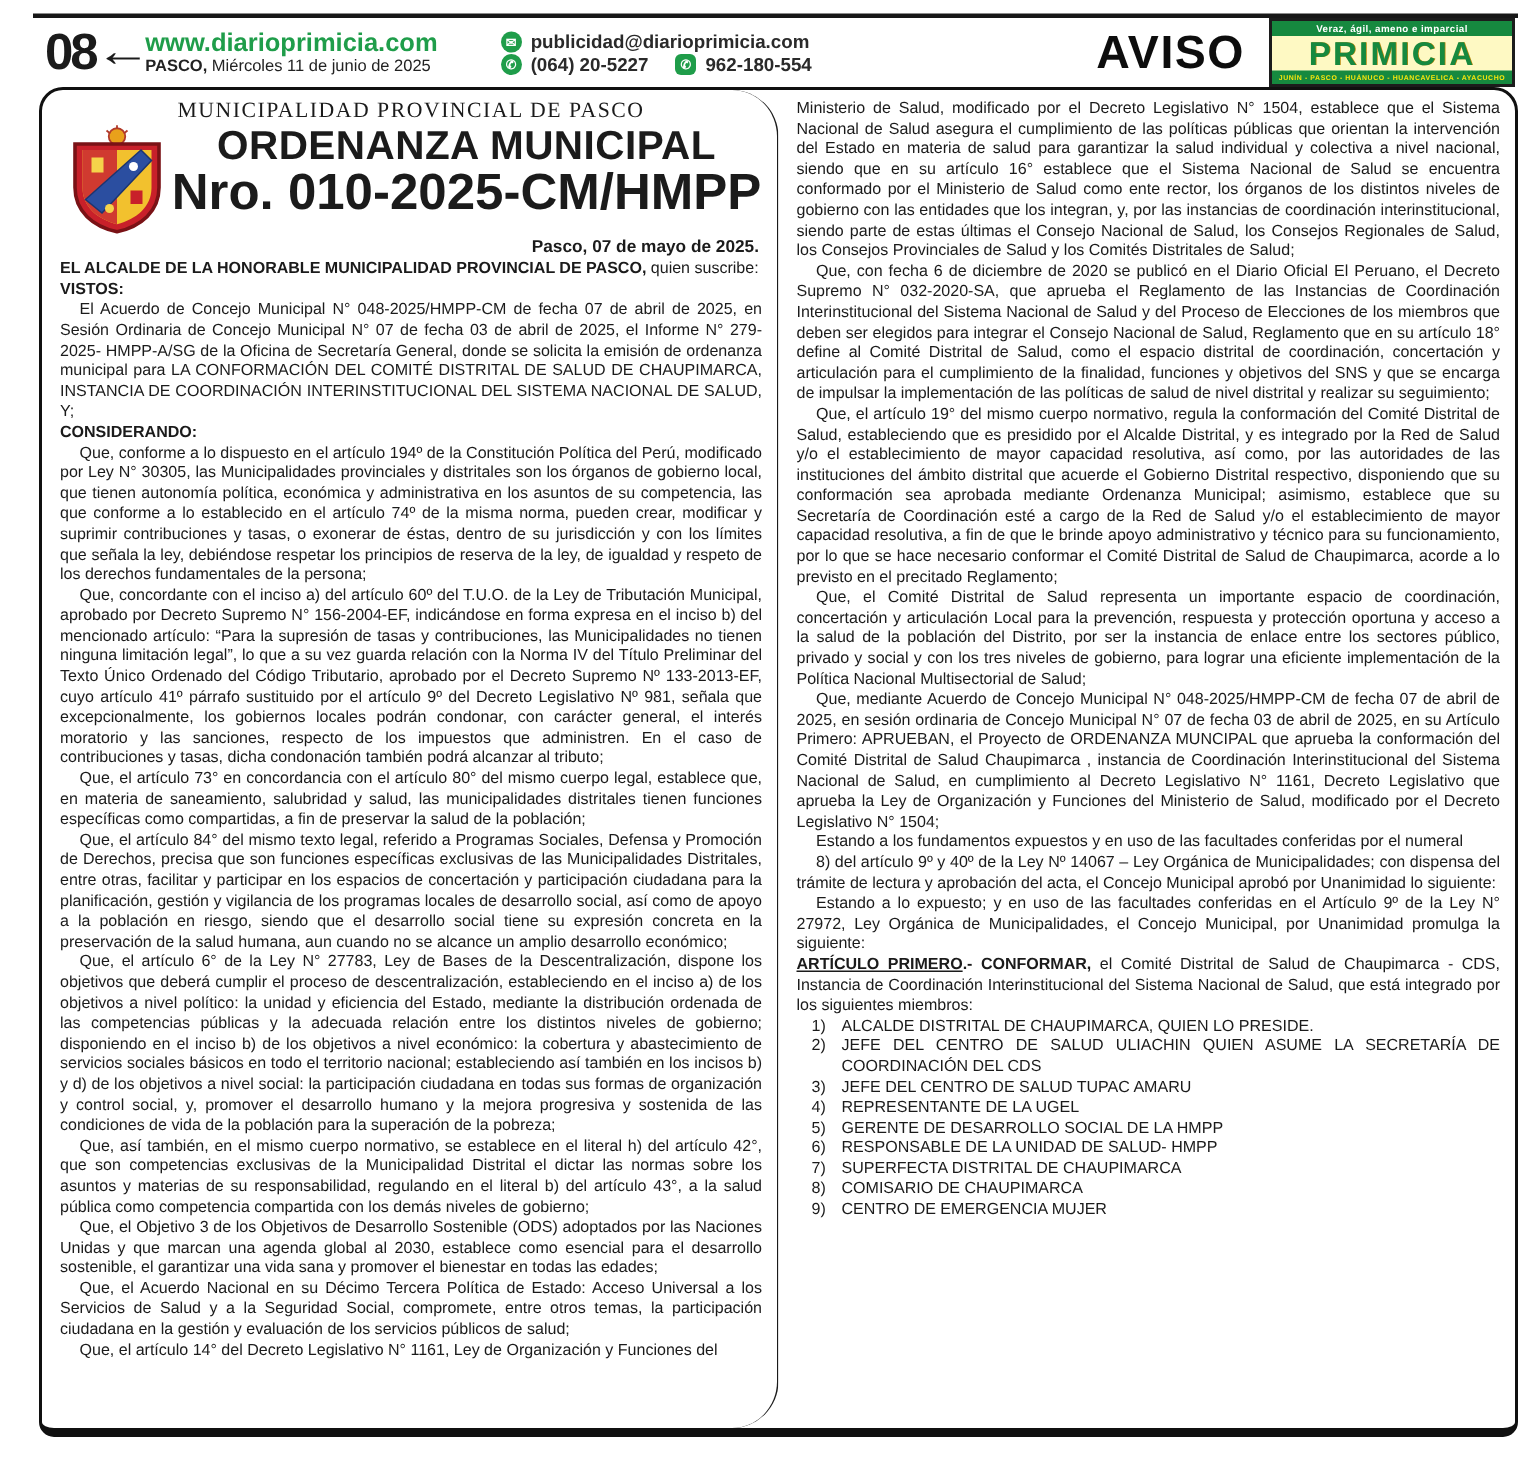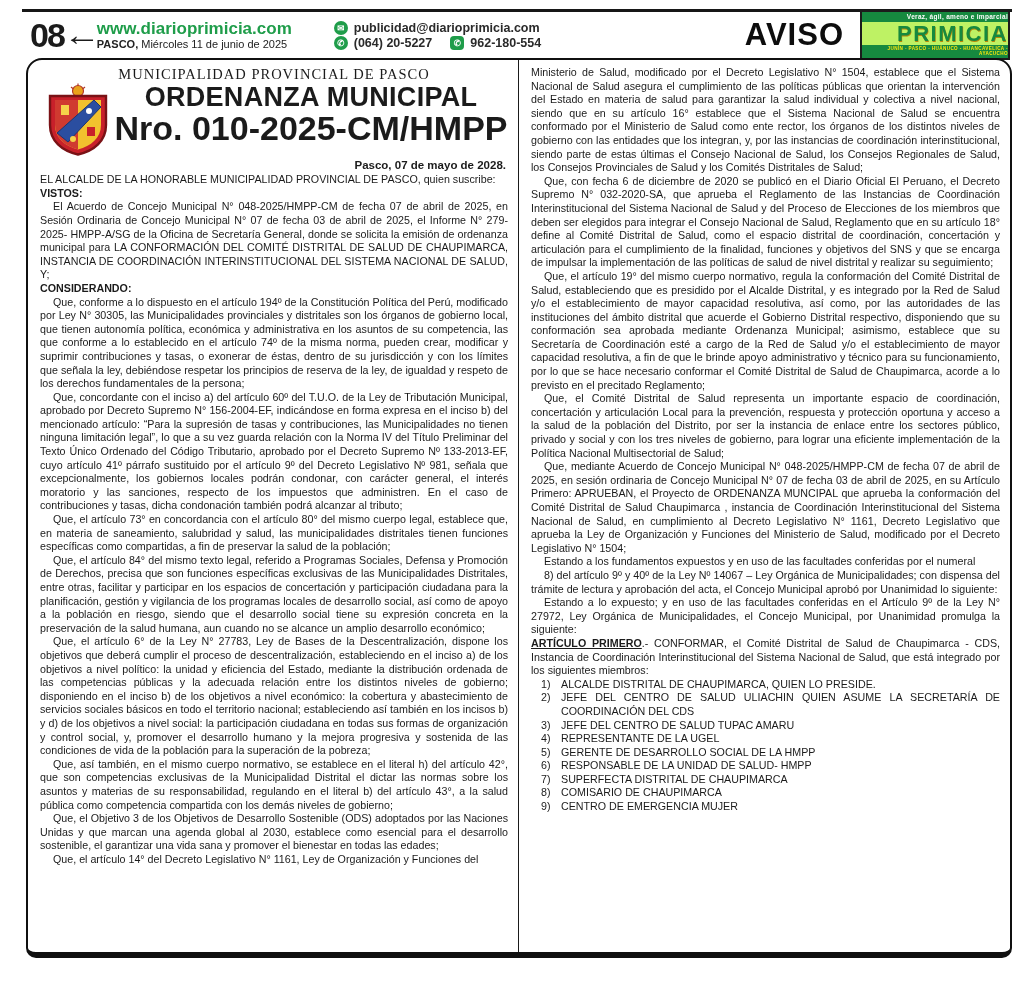--- a/index.html
+++ b/index.html
@@ -21,40 +21,40 @@
   .contacts { margin-left:42px; font-size:12.5px; font-weight:bold; color:#2a2a2a; }
   .contact-row { display:flex; align-items:center; margin:1px 0; }
   .cicon {
     width:14px; height:14px; border-radius:50%; background:#1f9d4a; color:#fff;
     font-size:8.5px; display:inline-flex; align-items:center; justify-content:center;
     margin-right:6px; flex:0 0 auto; font-weight:bold;
   }
   .cicon.square { border-radius:4px; }
   .contact-gap { width:18px; }
   .aviso { margin-left:auto; font-size:31px; font-weight:900; letter-spacing:1px; color:#0d0d0d; margin-right:16px; }
-  .logo { width:150px; border:2px solid #1c1c1c; background:#bef264; text-align:right; box-sizing:border-box; }
+  .logo { width:164px; border:2px solid #1c1c1c; background:#fef9c3; text-align:center; box-sizing:border-box; }
   .logo-top { background:#16893f; color:#fff; font-size:6.5px; font-weight:bold; padding:1.5px 0; letter-spacing:.3px; }
   .logo-name { color:#16893f; font-weight:900; font-size:22px; line-height:1.02; letter-spacing:1.5px; padding:1px 0 0;
                text-shadow:0.5px 0.5px 0 #b8860b; }
   .logo-bottom { background:#16893f; color:#f9e70d; font-size:4.6px; font-weight:bold; padding:1.5px 0 2px; letter-spacing:.4px; }
   
   .frame {
     position:absolute; top:58px; left:26px; right:12px; bottom:25px;
     border:2.5px solid #101010; border-bottom-width:6px;
     border-radius:16px 16px 10px 10px; background:#fff;
     display:flex; overflow:hidden; box-sizing:border-box;
   }
   .col {
     width:50%; box-sizing:border-box; padding:6px 10px 4px 12px;
     font-size:10.7px; line-height:13.6px; text-align:justify;
   }
-  .col-left { border-right:1.5px solid #1a1a1a; }
+  .col-left { border-right:1.5px solid #1a1a1a;border-radius:31px; }
   p { margin:0; text-indent:13px; }
   p.noindent { text-indent:0; }
-  .b { font-weight:normal; }
+  .b { font-weight:bold; }
   
   .inst { font-family:"Liberation Serif", serif; font-size:14.5px; letter-spacing:1px; text-align:center; margin:2px 0 1px; text-indent:0; }
   .title-row { display:flex; align-items:flex-start; margin:0 0 1px; }
   .shield { width:68px; height:74px; flex:0 0 auto; margin:0 2px 0 4px; }
   .title-stack { flex:1; text-align:center; font-weight:bold; }
   .title1 { font-size:27px; line-height:1.04; letter-spacing:.3px; }
   .title2 { font-size:34px; line-height:1.04; }
   .doc-date { text-align:right; font-weight:bold; font-size:11.5px; margin:2px 2px 1px 0; text-indent:0; }
   .label { font-weight:bold; text-indent:0; }
   
@@ -117,32 +117,33 @@
         <rect x="17" y="22" width="8" height="10" fill="#f5d34a"></rect>
         <rect x="43" y="44" width="8" height="9" fill="#c8202a"></rect>
         <circle cx="29" cy="56" r="3" fill="#f5d34a"></circle>
         <circle cx="45" cy="28" r="3" fill="#ffffff"></circle>
       </svg>
       <div class="title-stack">
         <div class="title1">ORDENANZA MUNICIPAL</div>
         <div class="title2">Nro. 010-2025-CM/HMPP</div>
       </div>
     </div>
-    <p class="doc-date">Pasco, 07 de mayo de 2028.</p>
+    <p class="doc-date">Pasco, 07 de mayo de 2025.</p>
     <p class="noindent"><span class="b">EL ALCALDE DE LA HONORABLE MUNICIPALIDAD PROVINCIAL DE PASCO,</span><span> quien suscribe:</span></p>
     <p class="label">VISTOS:</p>
     <p>El Acuerdo de Concejo Municipal N° 048-2025/HMPP-CM de fecha 07 de abril de 2025, en Sesión Ordinaria de Concejo Municipal N° 07 de fecha 03 de abril de 2025, el Informe N° 279-2025- HMPP-A/SG de la Oficina de Secretaría General, donde se solicita la emisión de ordenanza municipal para LA CONFORMACIÓN DEL COMITÉ DISTRITAL DE SALUD DE CHAUPIMARCA, INSTANCIA DE COORDINACIÓN INTERINSTITUCIONAL DEL SISTEMA NACIONAL DE SALUD, Y;</p>
     <p class="label">CONSIDERANDO:</p>
     <p>Que, conforme a lo dispuesto en el artículo 194º de la Constitución Política del Perú, modificado por Ley N° 30305, las Municipalidades provinciales y distritales son los órganos de gobierno local, que tienen autonomía política, económica y administrativa en los asuntos de su competencia, las que conforme a lo establecido en el artículo 74º de la misma norma, pueden crear, modificar y suprimir contribuciones y tasas, o exonerar de éstas, dentro de su jurisdicción y con los límites que señala la ley, debiéndose respetar los principios de reserva de la ley, de igualdad y respeto de los derechos fundamentales de la persona;</p>
     <p>Que, concordante con el inciso a) del artículo 60º del T.U.O. de la Ley de Tributación Municipal, aprobado por Decreto Supremo N° 156-2004-EF, indicándose en forma expresa en el inciso b) del mencionado artículo: “Para la supresión de tasas y contribuciones, las Municipalidades no tienen ninguna limitación legal”, lo que a su vez guarda relación con la Norma IV del Título Preliminar del Texto Único Ordenado del Código Tributario, aprobado por el Decreto Supremo Nº 133-2013-EF, cuyo artículo 41º párrafo sustituido por el artículo 9º del Decreto Legislativo Nº 981, señala que excepcionalmente, los gobiernos locales podrán condonar, con carácter general, el interés moratorio y las sanciones, respecto de los impuestos que administren. En el caso de contribuciones y tasas, dicha condonación también podrá alcanzar al tributo;</p>
     <p>Que, el artículo 73° en concordancia con el artículo 80° del mismo cuerpo legal, establece que, en materia de saneamiento, salubridad y salud, las municipalidades distritales tienen funciones específicas como compartidas, a fin de preservar la salud de la población;</p>
     <p>Que, el artículo 84° del mismo texto legal, referido a Programas Sociales, Defensa y Promoción de Derechos, precisa que son funciones específicas exclusivas de las Municipalidades Distritales, entre otras, facilitar y participar en los espacios de concertación y participación ciudadana para la planificación, gestión y vigilancia de los programas locales de desarrollo social, así como de apoyo a la población en riesgo, siendo que el desarrollo social tiene su expresión concreta en la preservación de la salud humana, aun cuando no se alcance un amplio desarrollo económico;</p>
     <p>Que, el artículo 6° de la Ley N° 27783, Ley de Bases de la Descentralización, dispone los objetivos que deberá cumplir el proceso de descentralización, estableciendo en el inciso a) de los objetivos a nivel político: la unidad y eficiencia del Estado, mediante la distribución ordenada de las competencias públicas y la adecuada relación entre los distintos niveles de gobierno; disponiendo en el inciso b) de los objetivos a nivel económico: la cobertura y abastecimiento de servicios sociales básicos en todo el territorio nacional; estableciendo así también en los incisos b) y d) de los objetivos a nivel social: la participación ciudadana en todas sus formas de organización y control social, y, promover el desarrollo humano y la mejora progresiva y sostenida de las condiciones de vida de la población para la superación de la pobreza;</p>
     <p>Que, así también, en el mismo cuerpo normativo, se establece en el literal h) del artículo 42°, que son competencias exclusivas de la Municipalidad Distrital el dictar las normas sobre los asuntos y materias de su responsabilidad, regulando en el literal b) del artículo 43°, a la salud pública como competencia compartida con los demás niveles de gobierno;</p>
     <p>Que, el Objetivo 3 de los Objetivos de Desarrollo Sostenible (ODS) adoptados por las Naciones Unidas y que marcan una agenda global al 2030, establece como esencial para el desarrollo sostenible, el garantizar una vida sana y promover el bienestar en todas las edades;</p>
+    <p>Que, el Acuerdo Nacional en su Décimo Tercera Política de Estado: Acceso Universal a los Servicios de Salud y a la Seguridad Social, compromete, entre otros temas, la participación ciudadana en la gestión y evaluación de los servicios públicos de salud;</p>
     <p>Que, el artículo 14° del Decreto Legislativo N° 1161, Ley de Organización y Funciones del</p>
   </div>
 
   <div class="col col-right">
     <p class="noindent">Ministerio de Salud, modificado por el Decreto Legislativo N° 1504, establece que el Sistema Nacional de Salud asegura el cumplimiento de las políticas públicas que orientan la intervención del Estado en materia de salud para garantizar la salud individual y colectiva a nivel nacional, siendo que en su artículo 16° establece que el Sistema Nacional de Salud se encuentra conformado por el Ministerio de Salud como ente rector, los órganos de los distintos niveles de gobierno con las entidades que los integran, y, por las instancias de coordinación interinstitucional, siendo parte de estas últimas el Consejo Nacional de Salud, los Consejos Regionales de Salud, los Consejos Provinciales de Salud y los Comités Distritales de Salud;</p>
     <p>Que, con fecha 6 de diciembre de 2020 se publicó en el Diario Oficial El Peruano, el Decreto Supremo N° 032-2020-SA, que aprueba el Reglamento de las Instancias de Coordinación Interinstitucional del Sistema Nacional de Salud y del Proceso de Elecciones de los miembros que deben ser elegidos para integrar el Consejo Nacional de Salud, Reglamento que en su artículo 18° define al Comité Distrital de Salud, como el espacio distrital de coordinación, concertación y articulación para el cumplimiento de la finalidad, funciones y objetivos del SNS y que se encarga de impulsar la implementación de las políticas de salud de nivel distrital y realizar su seguimiento;</p>
     <p>Que, el artículo 19° del mismo cuerpo normativo, regula la conformación del Comité Distrital de Salud, estableciendo que es presidido por el Alcalde Distrital, y es integrado por la Red de Salud y/o el establecimiento de mayor capacidad resolutiva, así como, por las autoridades de las instituciones del ámbito distrital que acuerde el Gobierno Distrital respectivo, disponiendo que su conformación sea aprobada mediante Ordenanza Municipal; asimismo, establece que su Secretaría de Coordinación esté a cargo de la Red de Salud y/o el establecimiento de mayor capacidad resolutiva, a fin de que le brinde apoyo administrativo y técnico para su funcionamiento, por lo que se hace necesario conformar el Comité Distrital de Salud de Chaupimarca, acorde a lo previsto en el precitado Reglamento;</p>
     <p>Que, el Comité Distrital de Salud representa un importante espacio de coordinación, concertación y articulación Local para la prevención, respuesta y protección oportuna y acceso a la salud de la población del Distrito, por ser la instancia de enlace entre los sectores público, privado y social y con los tres niveles de gobierno, para lograr una eficiente implementación de la Política Nacional Multisectorial de Salud;</p>
     <p>Que, mediante Acuerdo de Concejo Municipal N° 048-2025/HMPP-CM de fecha 07 de abril de 2025, en sesión ordinaria de Concejo Municipal N° 07 de fecha 03 de abril de 2025, en su Artículo Primero: APRUEBAN, el Proyecto de ORDENANZA MUNCIPAL que aprueba la conformación del Comité Distrital de Salud Chaupimarca , instancia de Coordinación Interinstitucional del Sistema Nacional de Salud, en cumplimiento al Decreto Legislativo N° 1161, Decreto Legislativo que aprueba la Ley de Organización y Funciones del Ministerio de Salud, modificado por el Decreto Legislativo N° 1504;</p>
     <p>Estando a los fundamentos expuestos y en uso de las facultades conferidas por el numeral</p>

